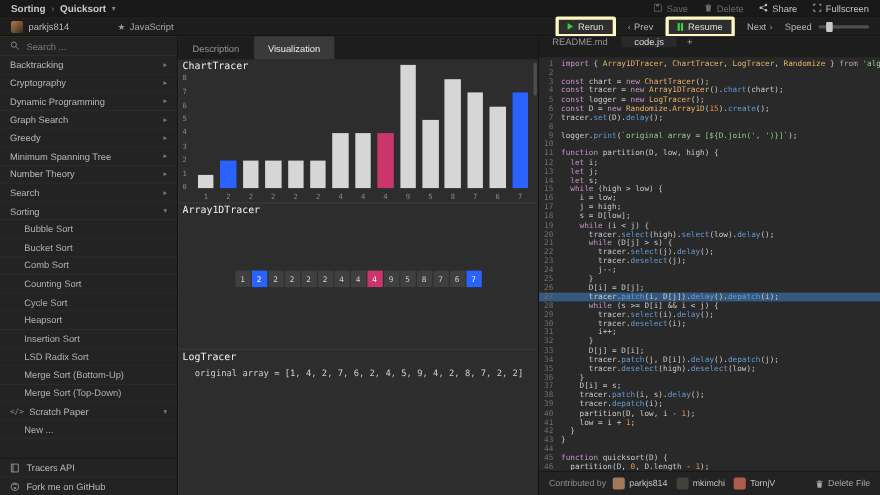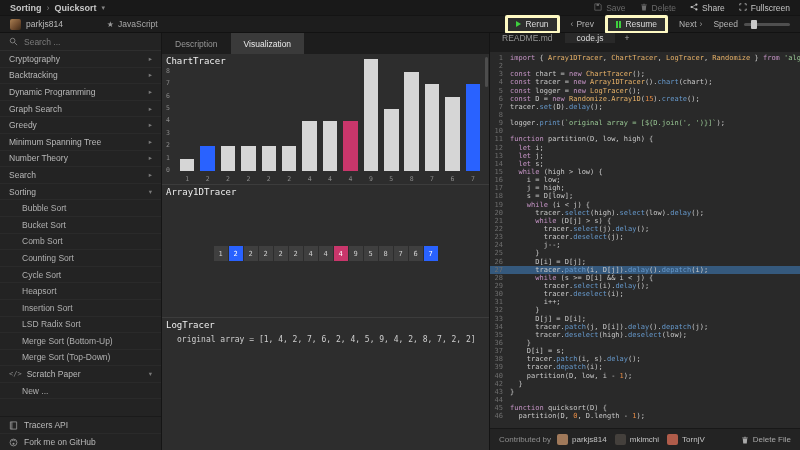--- a/index.html
+++ b/index.html
@@ -195,25 +195,25 @@
       <div class="search-row">
         <svg viewBox="0 0 10 10" width="9" height="9" fill="none" stroke="#848484" stroke-width="1">
             <circle cx="4" cy="4" r="2.6"></circle>
             <path d="M6 6l3 3"></path>
           </svg>
         <span>Search ...</span>
       </div>
       <div class="nav">
         <div>
             <div class="nav-row">
+              <span>Backtracking</span>
+              <span class="chev">▸</span>
+            </div>
+            <div class="nav-row">
               <span>Cryptography</span>
-              <span class="chev">▸</span>
-            </div>
-            <div class="nav-row">
-              <span>Backtracking</span>
               <span class="chev">▸</span>
             </div>
             <div class="nav-row">
               <span>Dynamic Programming</span>
               <span class="chev">▸</span>
             </div>
             <div class="nav-row">
               <span>Graph Search</span>
               <span class="chev">▸</span>
             </div>
@@ -547,20 +547,24 @@
             <span class="gutter">38</span>
             <span class="line-text">    tracer.<span class="tok-f">patch</span>(i, s).<span class="tok-f">delay</span>();</span>
           </div>
           <div class="code-line">
             <span class="gutter">39</span>
             <span class="line-text">    tracer.<span class="tok-f">depatch</span>(i);</span>
           </div>
           <div class="code-line">
             <span class="gutter">40</span>
             <span class="line-text">    partition(D, low, i - <span class="tok-n">1</span>);</span>
+          </div>
+          <div class="code-line">
+            <span class="gutter">41</span>
+            <span class="line-text">    low = i + <span class="tok-n">1</span>;</span>
           </div>
           <div class="code-line">
             <span class="gutter">42</span>
             <span class="line-text">  }</span>
           </div>
           <div class="code-line">
             <span class="gutter">43</span>
             <span class="line-text">}</span>
           </div>
           <div class="code-line">

